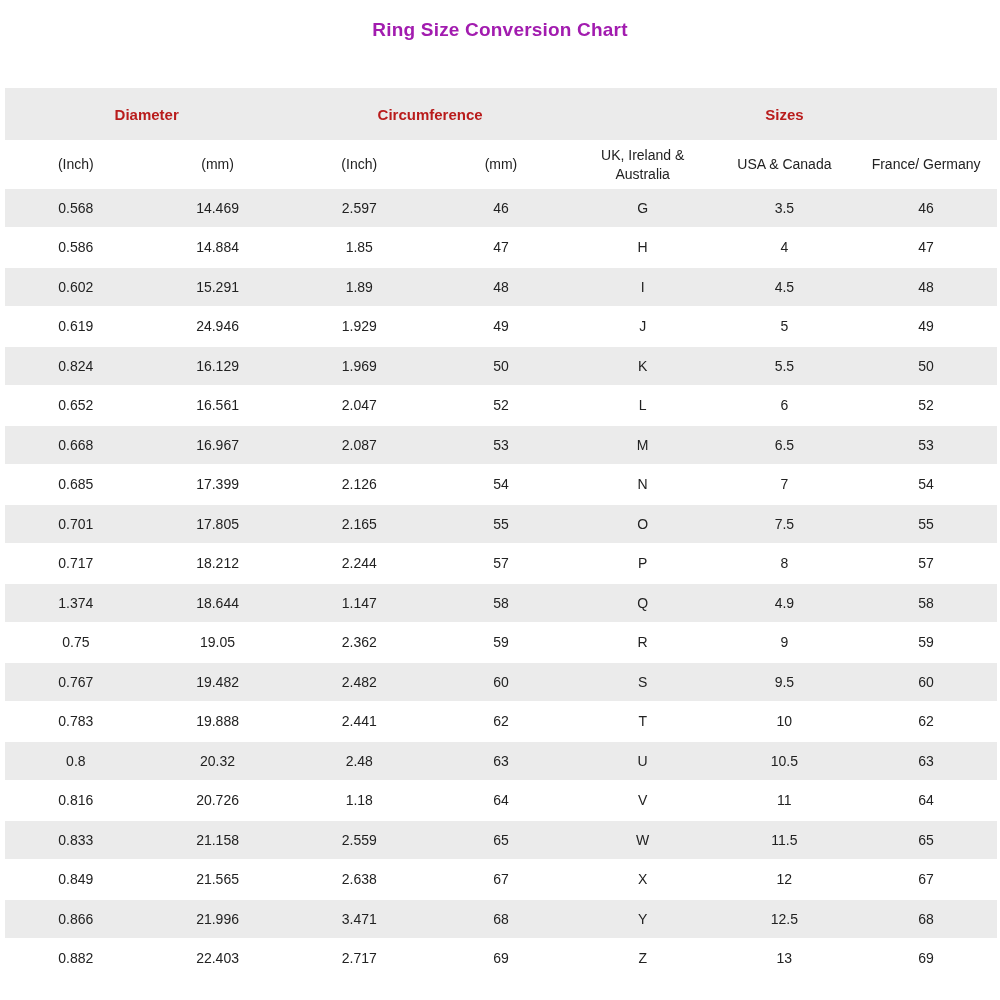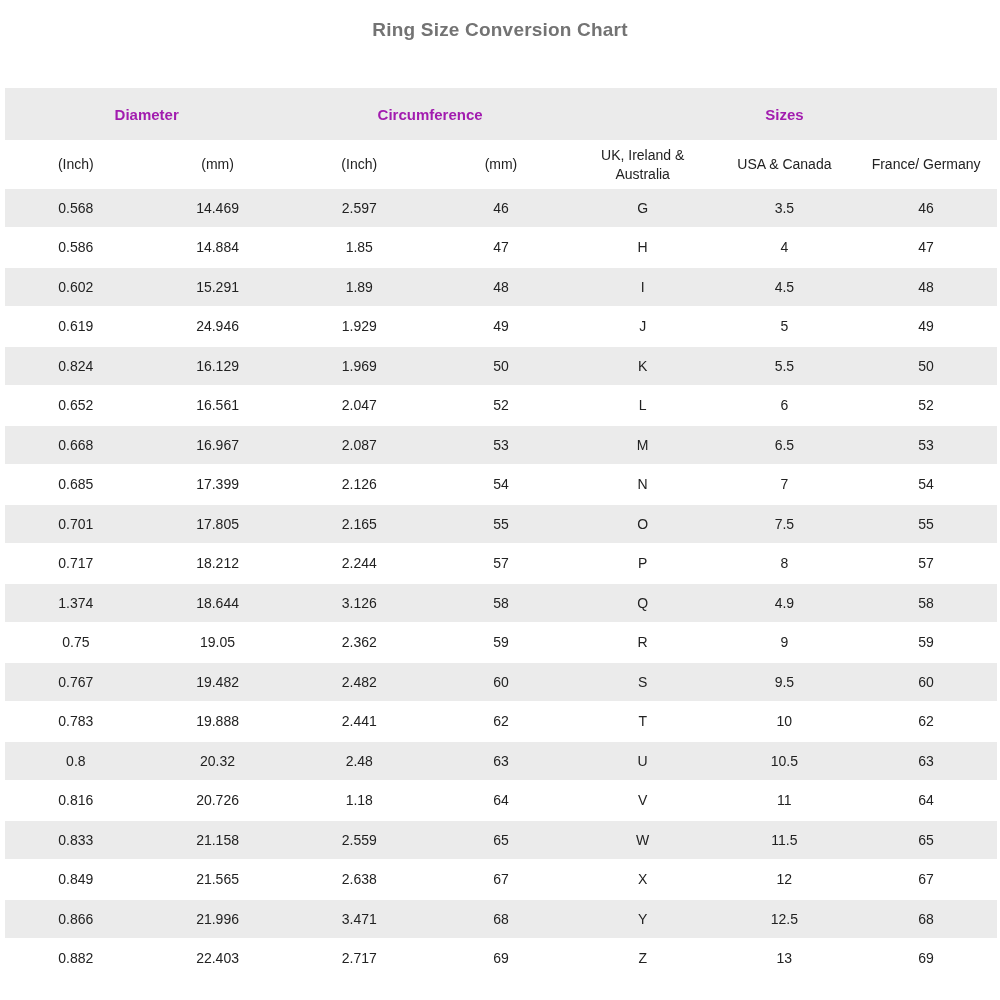--- a/index.html
+++ b/index.html
@@ -16,21 +16,21 @@
     width: 1000px;
     height: 1000px;
     background: #ffffff;
   }
   .title {
     margin: 0;
     padding-top: 19px;
     font-size: 19px;
     font-weight: bold;
     text-align: center;
-    color: #737373;
+    color: #a21caf;
     letter-spacing: 0.2px;
   }
   table.ring-table {
     table-layout: fixed;
     border-collapse: separate;
     border-spacing: 0;
     width: 992px;
     margin: 47px 0 0 5px;
   }
   col { width: 14.2857%; }
@@ -38,21 +38,21 @@
     text-align: center;
     vertical-align: middle;
     padding: 0;
     overflow: hidden;
   }
   tr.group-row th {
     background: #ebebeb;
     height: 52px;
     font-size: 15px;
     font-weight: bold;
-    color: #a21caf;
+    color: #b91c1c;
   }
   tr.sub-row th {
     background: #ffffff;
     height: 49px;
     font-size: 14px;
     font-weight: normal;
     color: #222222;
     line-height: 1.3;
     padding: 0 8px;
   }
@@ -188,21 +188,21 @@
           <td>18.212</td>
           <td>2.244</td>
           <td>57</td>
           <td>P</td>
           <td>8</td>
           <td>57</td>
         </tr>
         <tr>
           <td>1.374</td>
           <td>18.644</td>
-          <td>3.126</td>
+          <td>1.147</td>
           <td>58</td>
           <td>Q</td>
           <td>4.9</td>
           <td>58</td>
         </tr>
         <tr>
           <td>0.75</td>
           <td>19.05</td>
           <td>2.362</td>
           <td>59</td>

